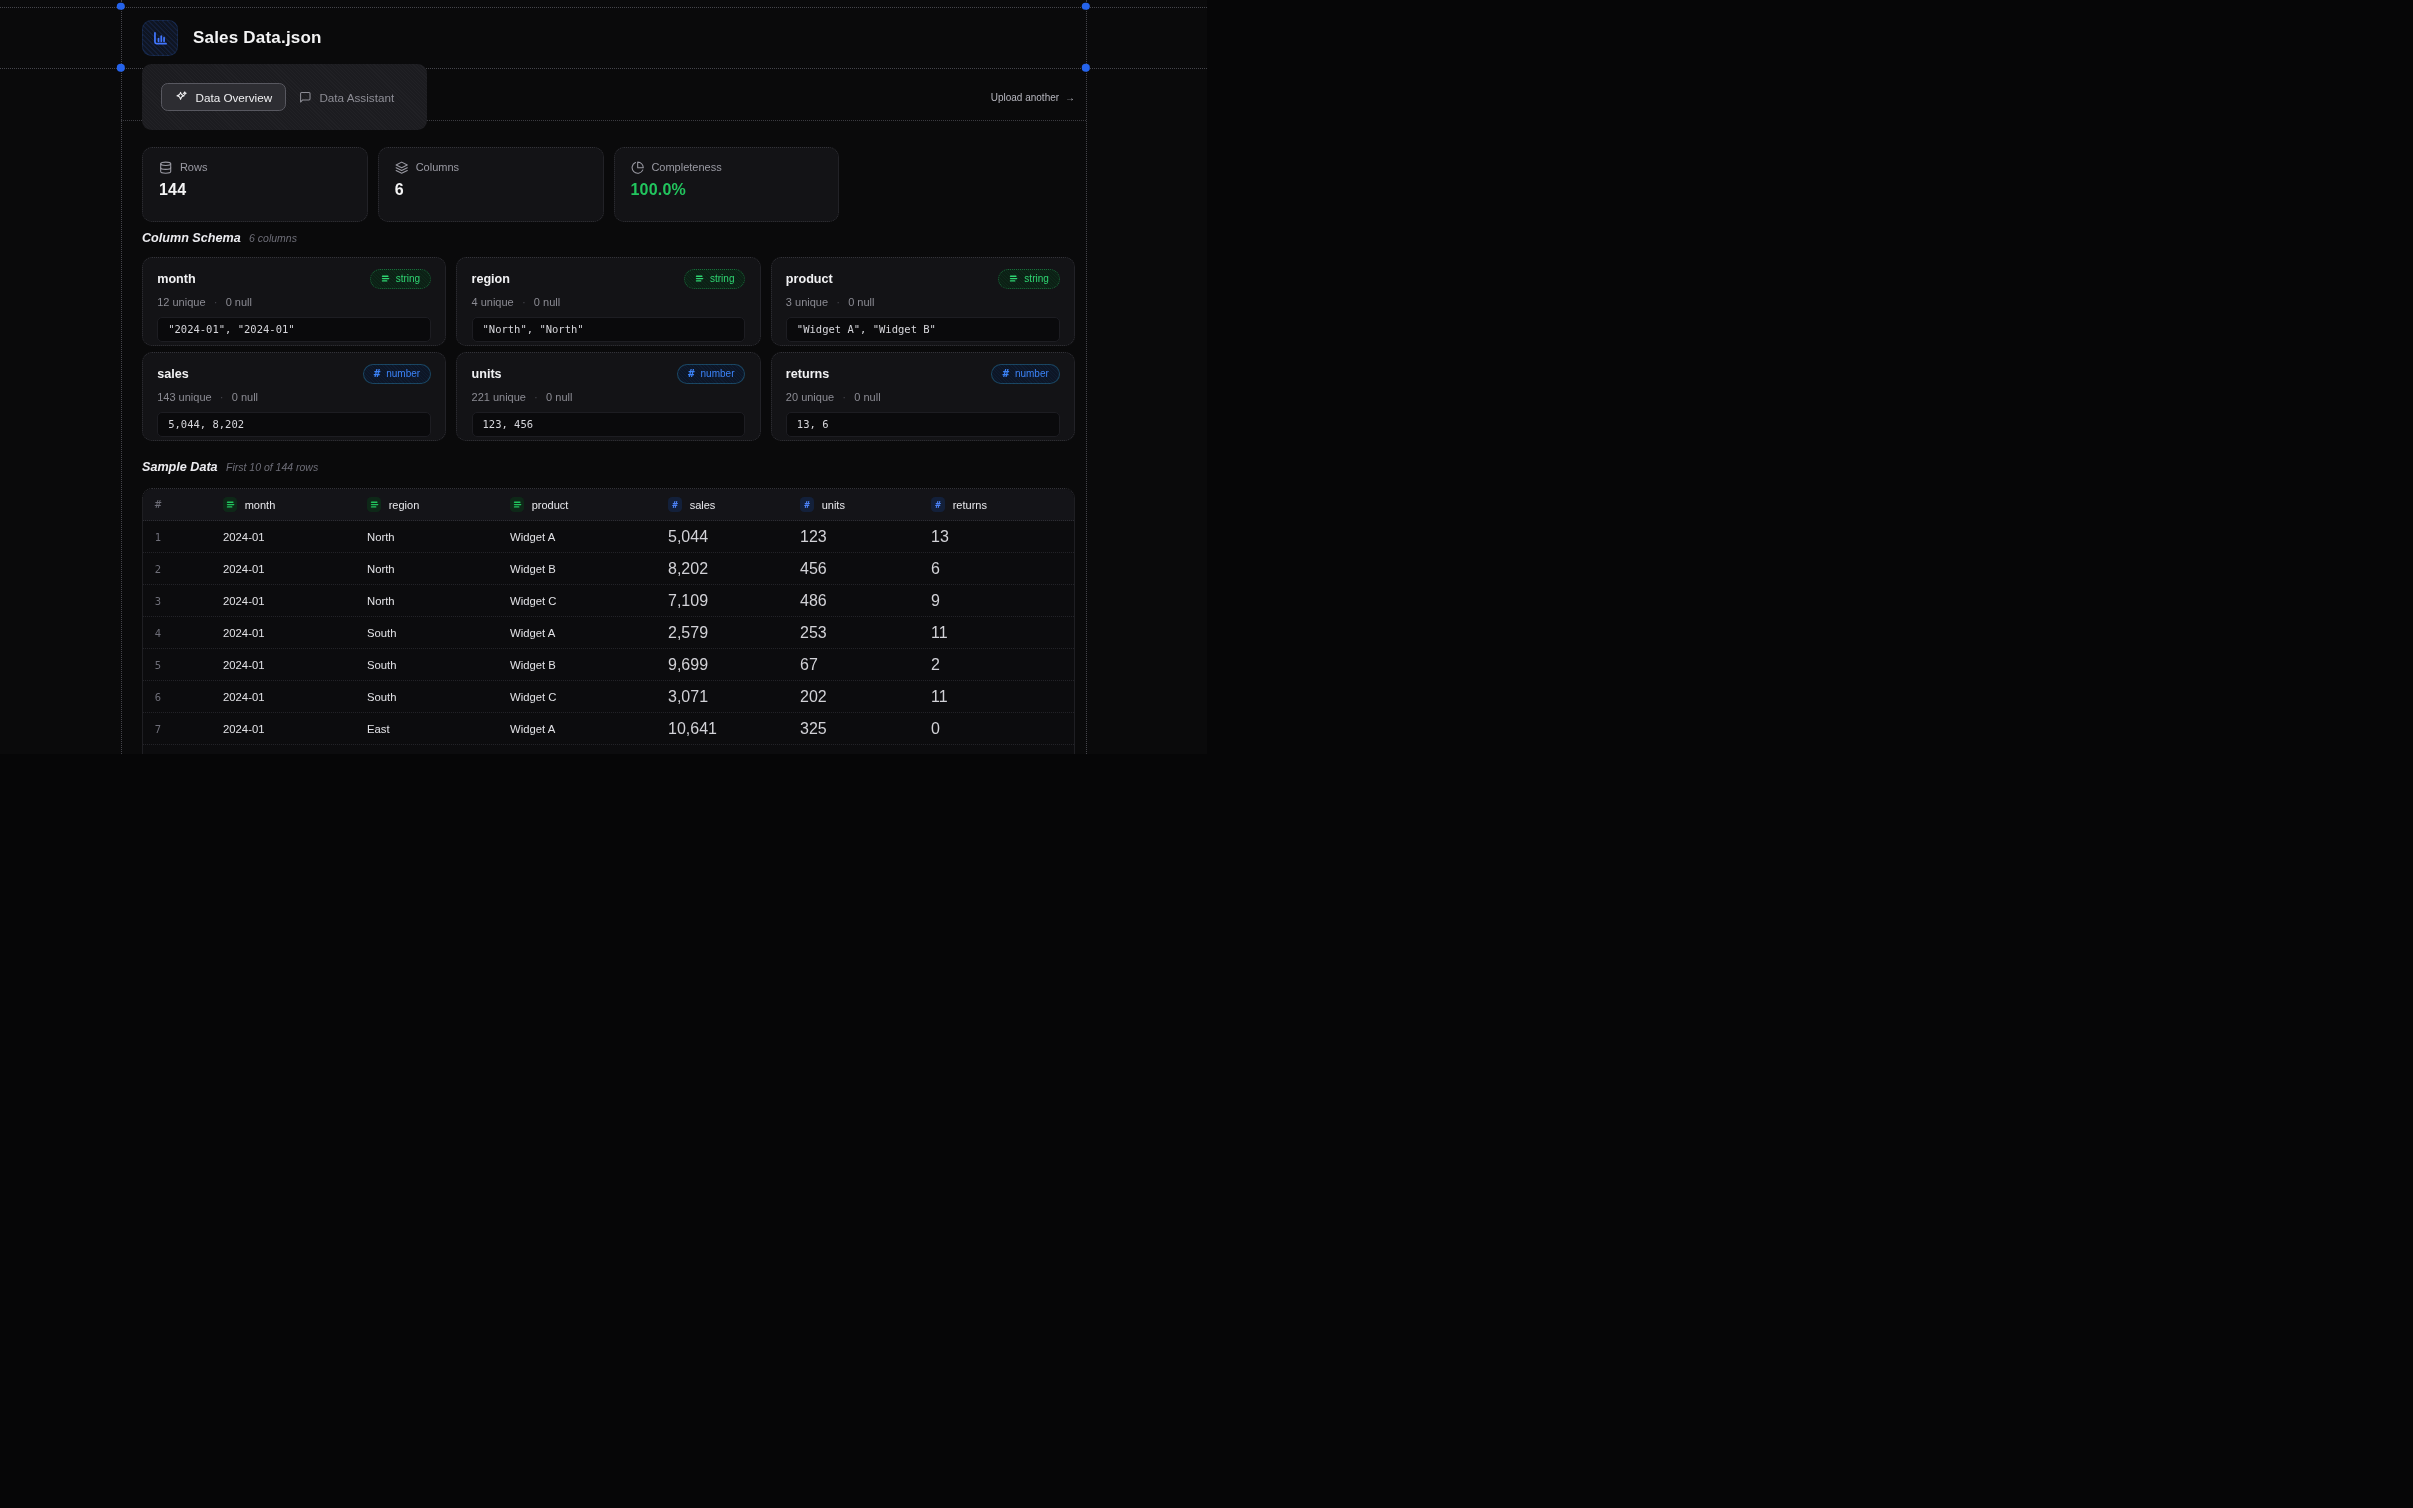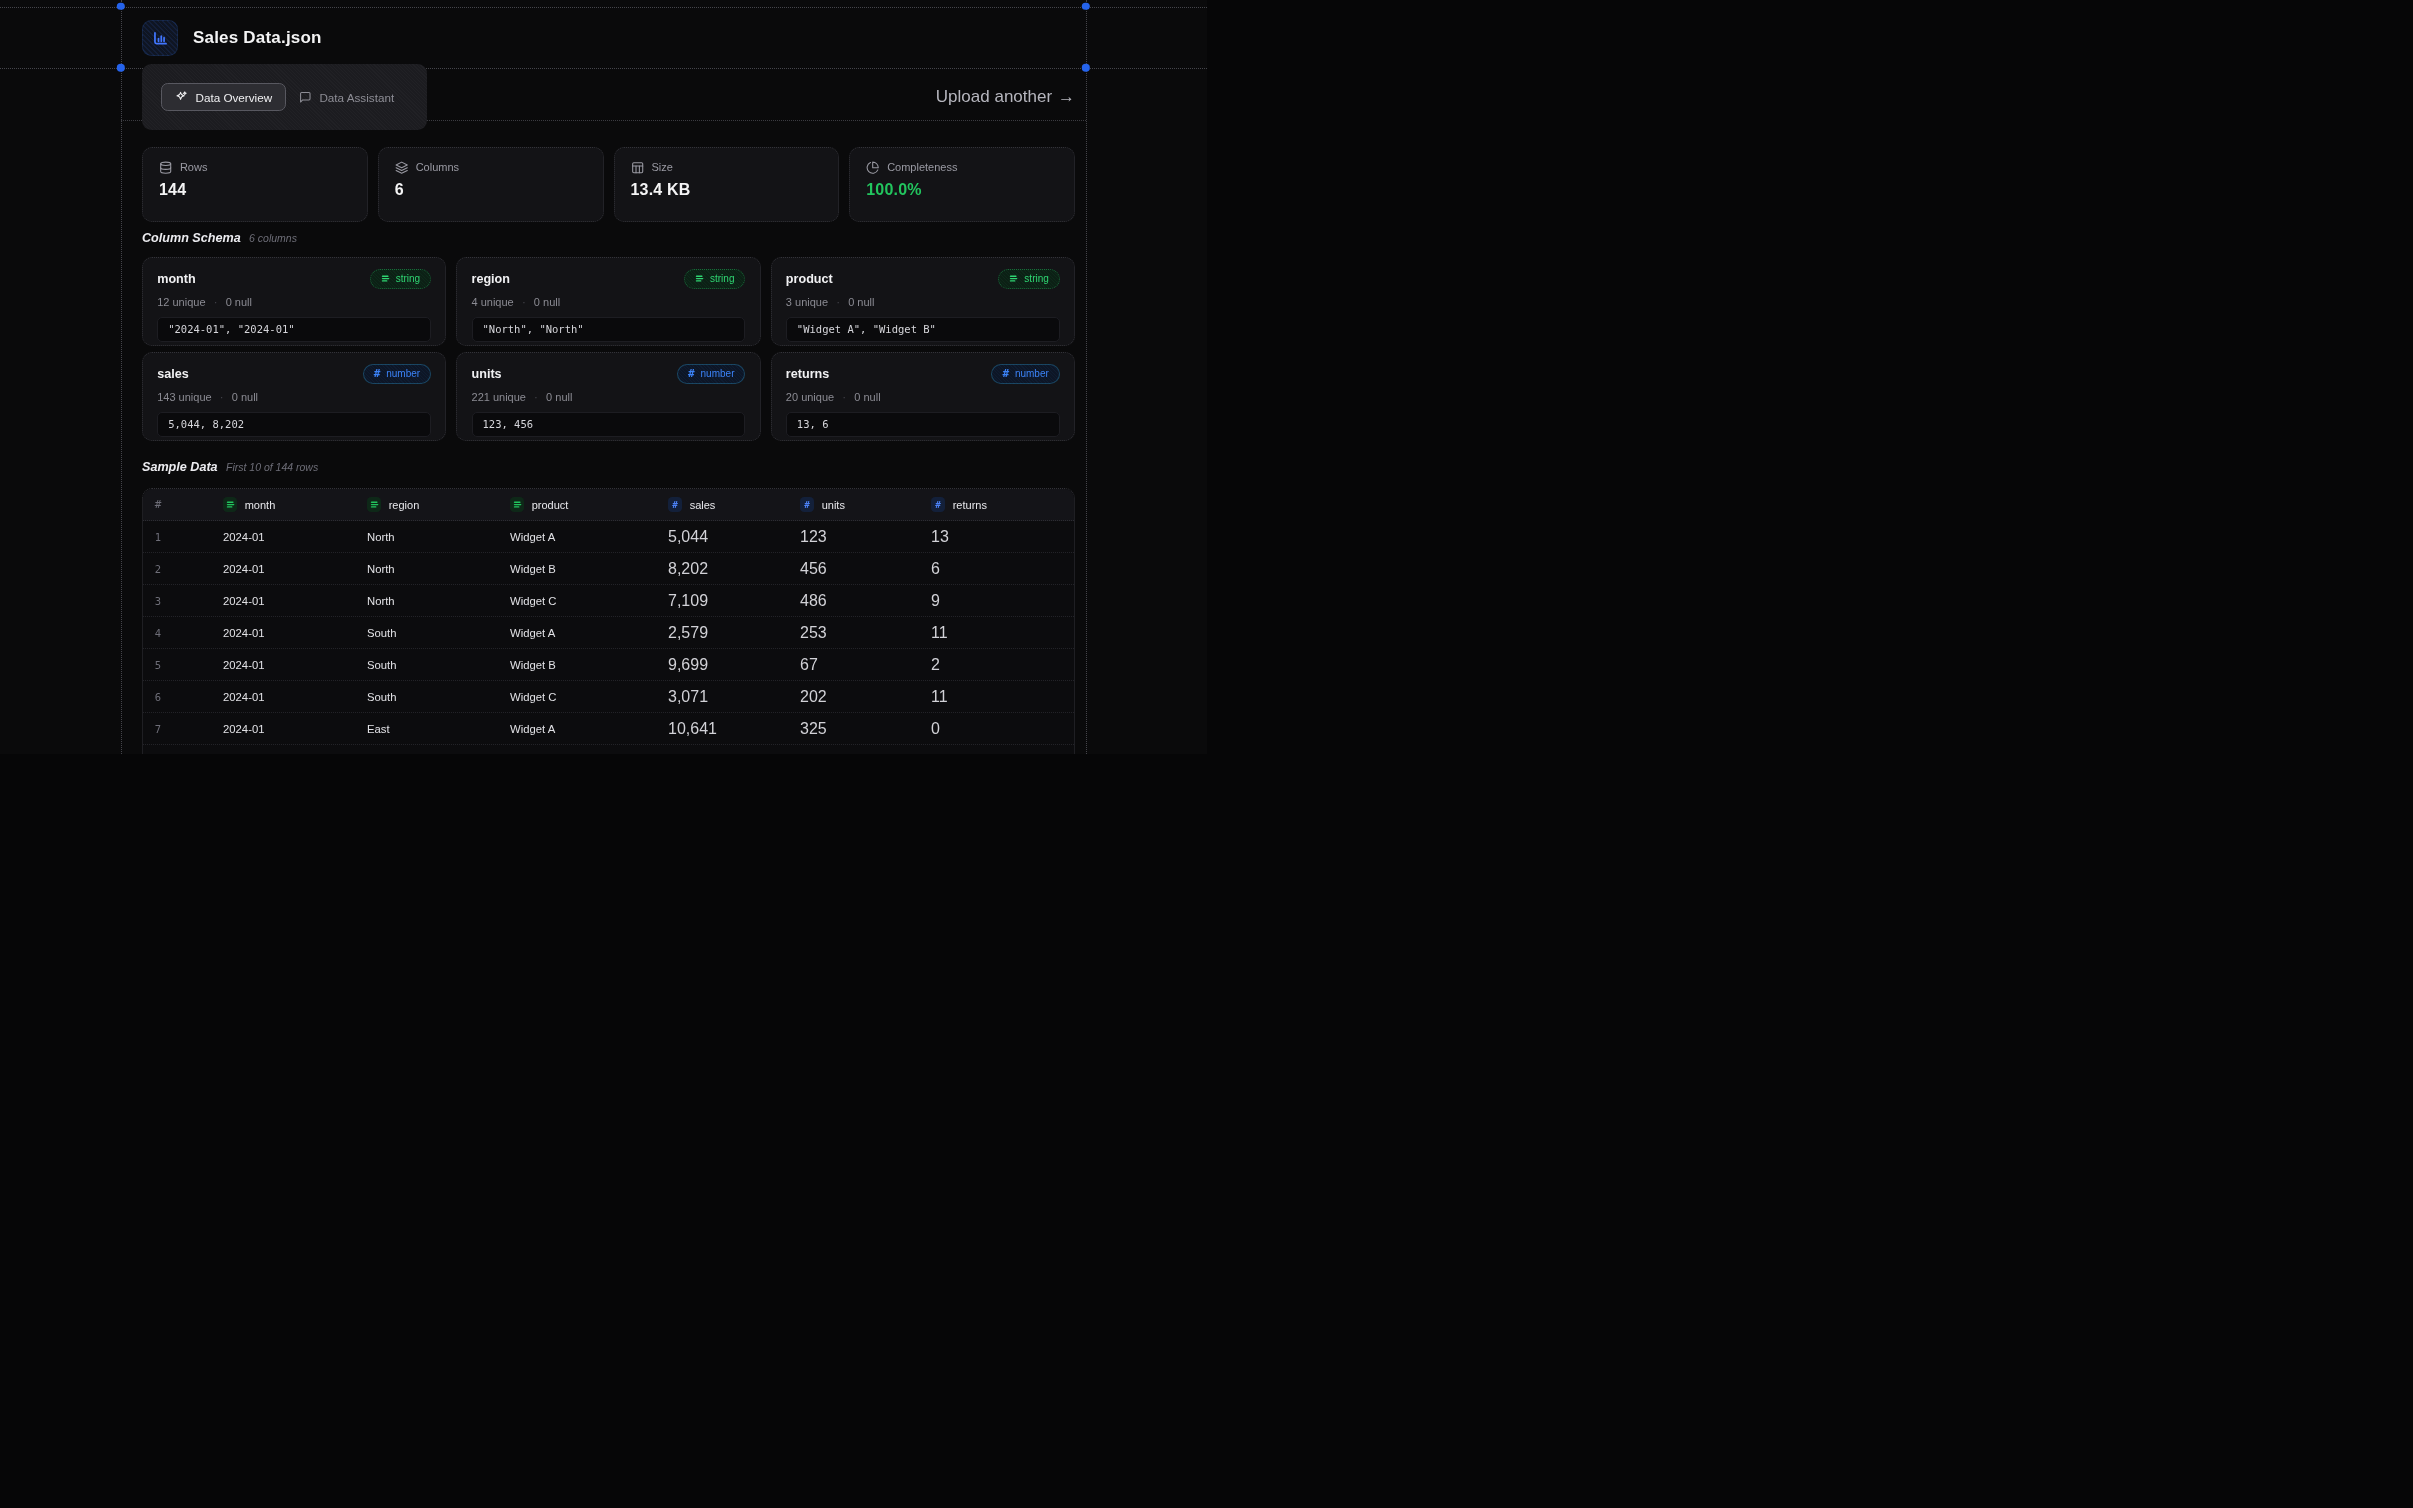--- a/index.html
+++ b/index.html
@@ -29,21 +29,21 @@
   .tabs-row{position:absolute;left:142px;right:132px;top:80px;height:34px;display:flex;align-items:center;justify-content:space-between;}
   .tab-group{
     display:inline-flex;align-items:center;padding:19px;border-radius:9.2px;
     background:
       repeating-linear-gradient(45deg, rgba(255,255,255,0.022) 0 0.8px, transparent 0.8px 2.5px),
       #1c1c20;
   }
   .tab{display:inline-flex;align-items:center;gap:7.5px;padding:5.9px 12.6px;border-radius:6.7px;font-size:11.7px;color:#8d8d95;border:0.8px solid transparent;cursor:pointer;}
   .tab.active{background:#2d2d32;border-color:#585860;color:#f0f0f2;font-weight:500;}
   .tab .t-icon{display:inline-flex;}
-  .upload-link{display:inline-flex;align-items:center;gap:5.9px;font-size:17px;color:#b6b6be;cursor:pointer;}
+  .upload-link{display:inline-flex;align-items:center;gap:5.9px;font-size:10px;color:#b6b6be;cursor:pointer;}
   
   .stats-grid{position:absolute;left:142px;top:147px;width:933px;display:grid;grid-template-columns:repeat(4,1fr);gap:10px;}
   .stat-card{
     height:60px;border-radius:10px;border:0.8px dotted #333339;background:#131316;
     padding:12.6px 16px 0 16px;box-sizing:content-box;
   }
   .stat-head{display:flex;align-items:center;gap:7.5px;}
   .stat-icon{display:inline-flex;color:#9a9aa3;}
   .stat-label{font-size:11px;color:#9a9aa3;}
   .stat-value{margin-top:7.5px;font-size:16px;font-weight:700;color:#f4f4f5;letter-spacing:0.2px;}
@@ -167,34 +167,20 @@
               <path d="M12 2 2 7l10 5 10-5-10-5z"></path>
               <path d="M2 12l10 5 10-5"></path>
               <path d="M2 17l10 5 10-5"></path>
             </svg>
           </span>
       <span class="stat-label">Columns</span>
     </div>
     <div class="stat-value">6</div>
   </div>
 
-  <div class="stat-card">
-    <div class="stat-head">
-      <span class="stat-icon">
-            <svg width="13.4" height="13.4" viewBox="0 0 24 24" fill="none" stroke="currentColor" stroke-width="1.9" stroke-linecap="round" stroke-linejoin="round">
-              <rect x="3" y="3" width="18" height="18" rx="2"></rect>
-              <path d="M3 9h18"></path>
-              <path d="M9 9v12"></path>
-              <path d="M15 9v12"></path>
-            </svg>
-          </span>
-      <span class="stat-label">Size</span>
-    </div>
-    <div class="stat-value">13.4 KB</div>
-  </div>
 
   <div class="stat-card">
     <div class="stat-head">
       <span class="stat-icon">
             <svg width="13.4" height="13.4" viewBox="0 0 24 24" fill="none" stroke="currentColor" stroke-width="1.9" stroke-linecap="round" stroke-linejoin="round">
               <path d="M21.21 15.89A10 10 0 1 1 8 2.83"></path>
               <path d="M22 12A10 10 0 0 0 12 2v10z"></path>
             </svg>
           </span>
       <span class="stat-label">Completeness</span>

